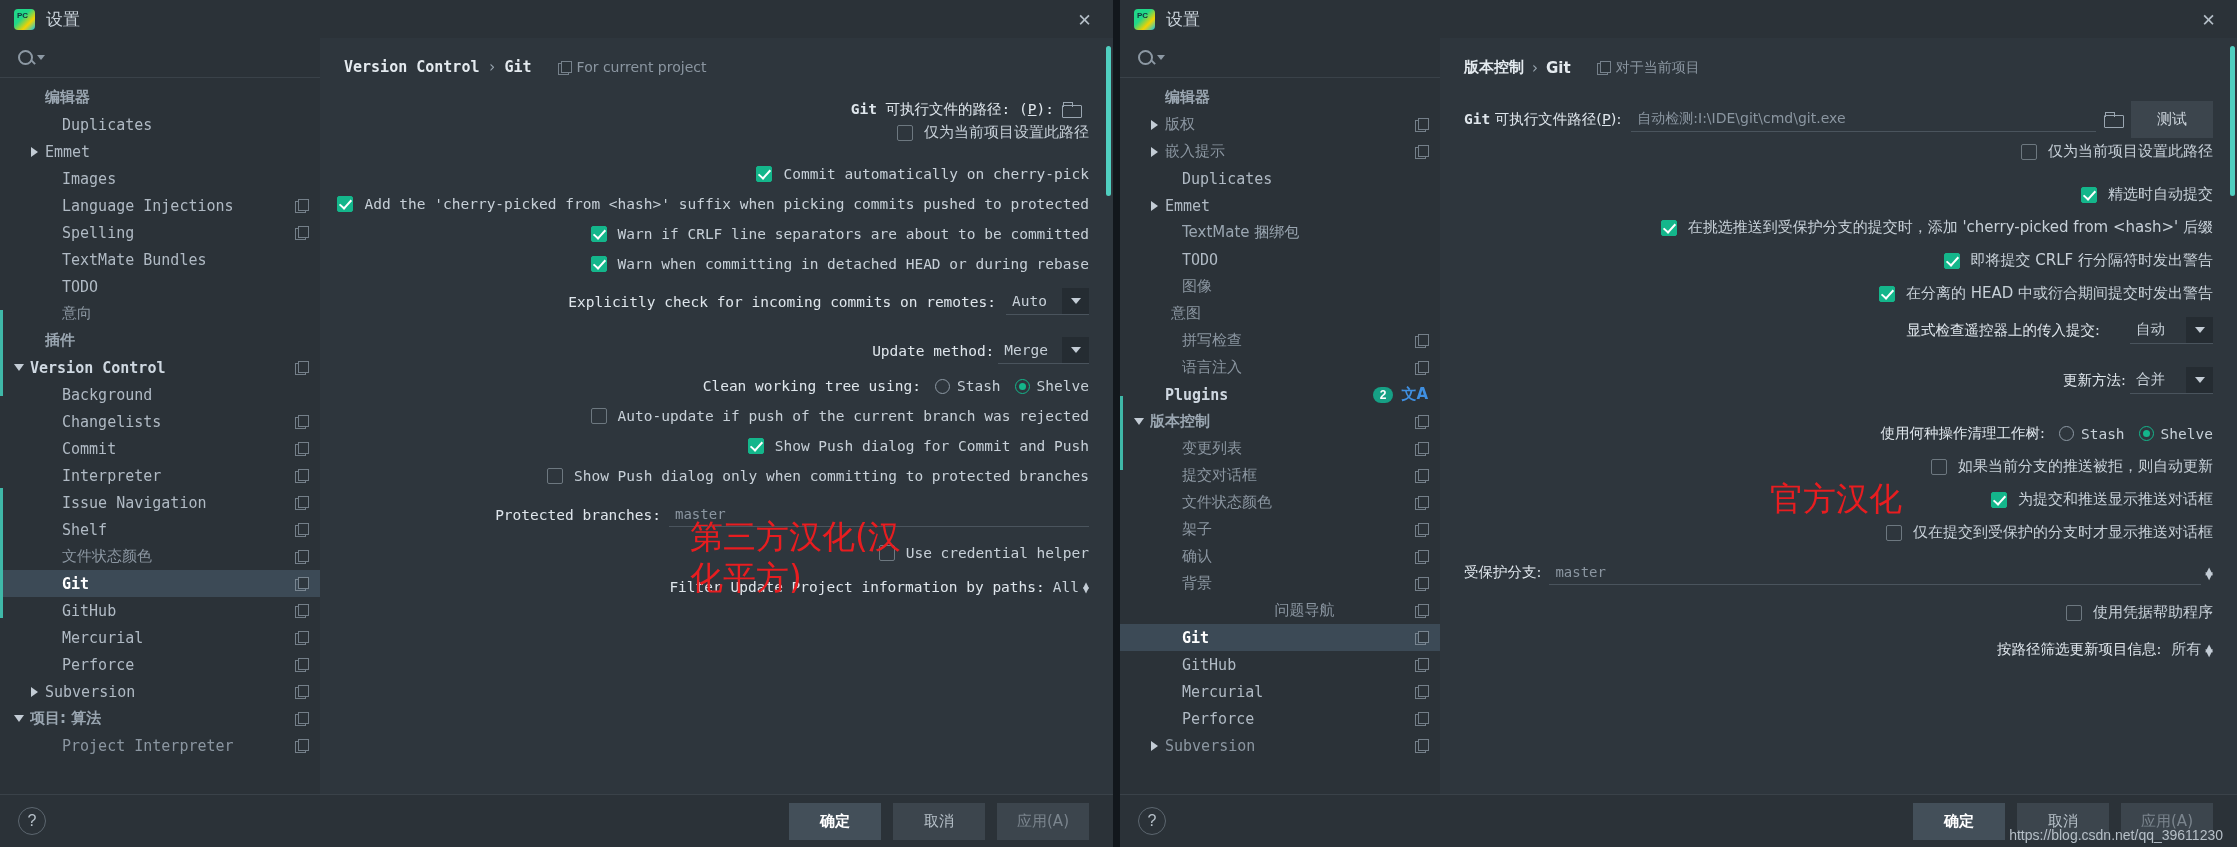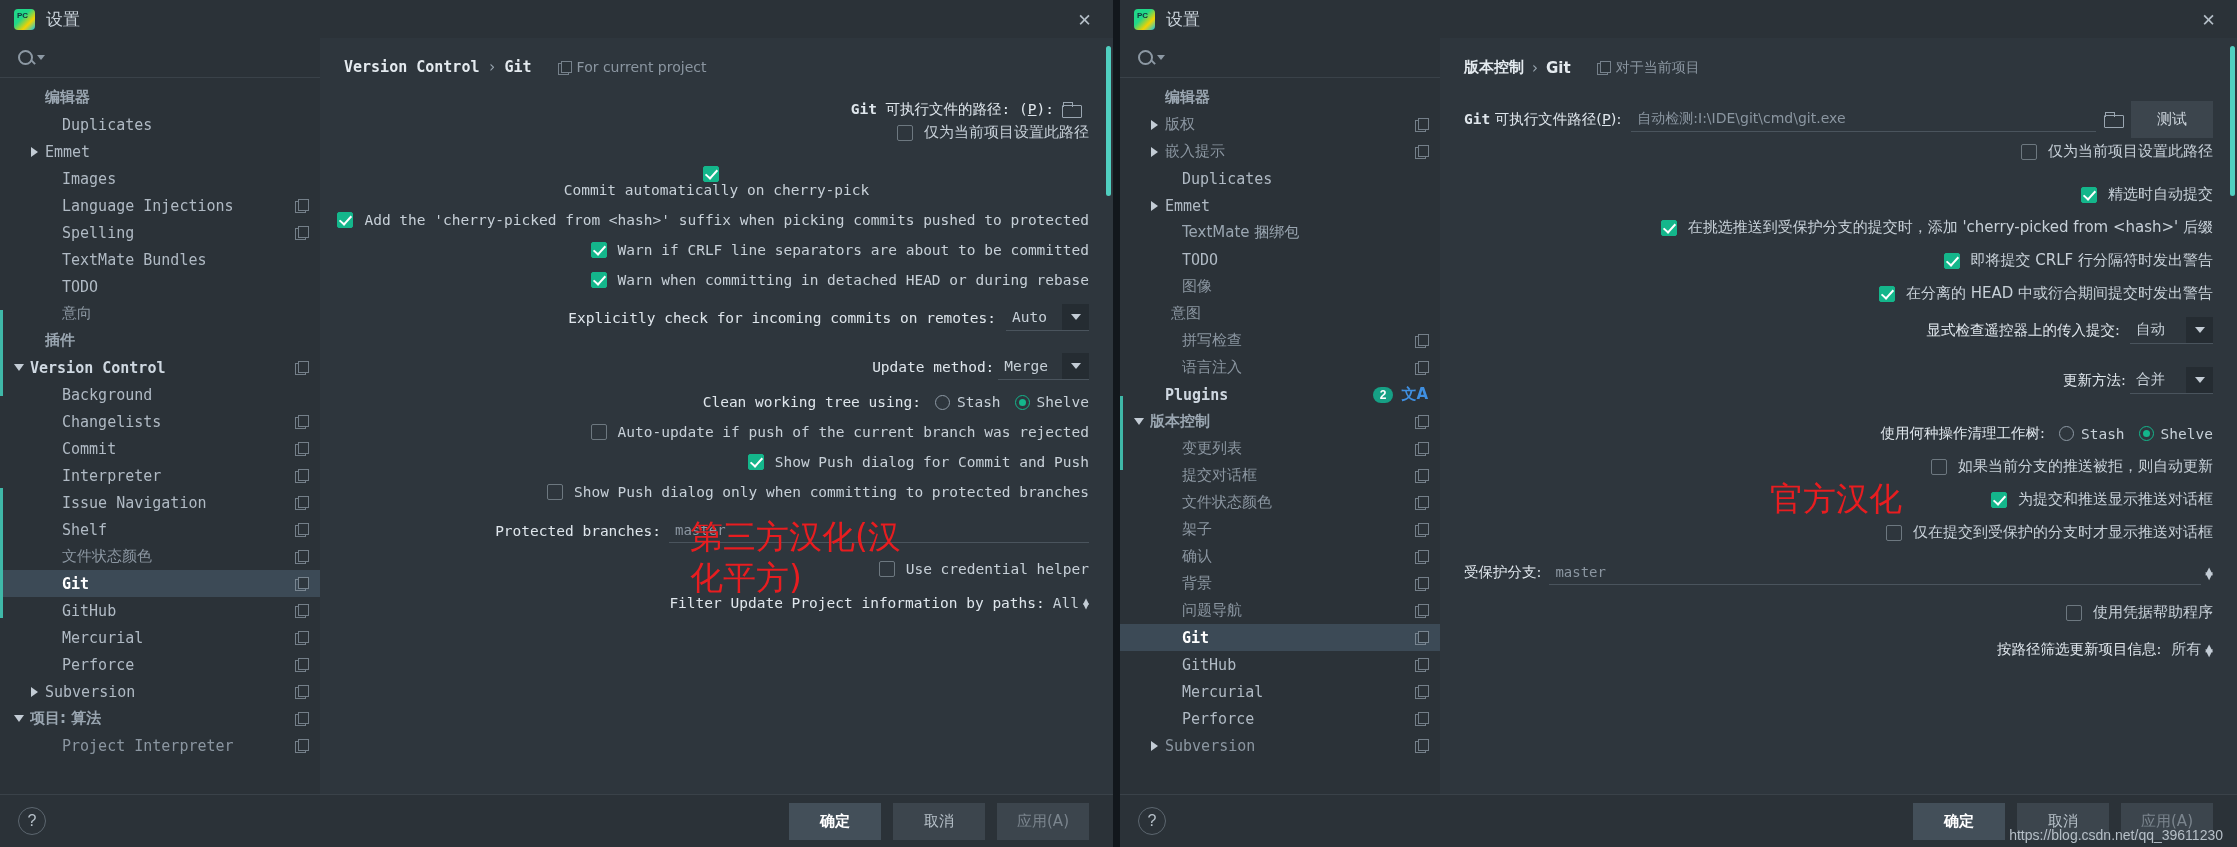--- a/index.html
+++ b/index.html
@@ -263,21 +263,21 @@
             </span>
             <span class="folder-icon"></span>
           </div>
 
           <div class="row cjk" style="margin-left:148px;margin-bottom:24px;">
             <span class="cb"></span>
             <span class="cb-text cjk">仅为当前项目设置此路径</span>
           </div>
 
           <div id="left-options">
-              <div class="row" style="margin-top: 14px; flex-direction: column;">
+              <div class="row" style="margin-top: 14px;">
                 <span class="cb on"></span>
                 <span class="cb-text">Commit automatically on cherry-pick</span>
               </div>
               <div class="row" style="margin-top: 14px;">
                 <span class="cb on"></span>
                 <span class="cb-text">Add the 'cherry-picked from &lt;hash&gt;' suffix when picking commits pushed to protected</span>
               </div>
               <div class="row" style="margin-top: 14px;">
                 <span class="cb on"></span>
                 <span class="cb-text">Warn if CRLF line separators are about to be committed</span>
@@ -465,21 +465,21 @@
             <div class="tree-item cjk dim" style="padding-left: 48px;">
               <span class="arrow none"></span>
               <span class="lbl">确认</span>
               <span class="copy-icon"></span>
             </div>
             <div class="tree-item cjk dim" style="padding-left: 48px;">
               <span class="arrow none"></span>
               <span class="lbl">背景</span>
               <span class="copy-icon"></span>
             </div>
-            <div class="tree-item cjk dim" style="padding-left: 48px;">
+            <div class="tree-item cjk dim" style="padding-left: 60px; text-align: center;">
               <span class="arrow none"></span>
               <span class="lbl">问题导航</span>
               <span class="copy-icon"></span>
             </div>
             <div class="tree-item sel" style="padding-left: 48px;">
               <span class="arrow none"></span>
               <span class="lbl">Git</span>
               <span class="copy-icon"></span>
             </div>
             <div class="tree-item " style="padding-left: 48px;">
@@ -545,21 +545,21 @@
               <div class="row cjk" style="margin-top: 14px;">
                 <span class="cb on"></span>
                 <span class="cb-text cjk">即将提交 CRLF 行分隔符时发出警告</span>
               </div>
               <div class="row cjk" style="margin-top: 14px;">
                 <span class="cb on"></span>
                 <span class="cb-text cjk">在分离的 HEAD 中或衍合期间提交时发出警告</span>
               </div>
             </div>
 
-          <div class="row cjk" style="margin-top:6px;">
+          <div class="row cjk" style="margin-top:6px;gap:20px;">
             <span class="field-label">显式检查遥控器上的传入提交:</span>
             <span class="combo">
               <span class="combo-val cjk">自动</span>
               <span class="combo-btn">
                   <i></i>
                 </span>
             </span>
           </div>
 
           <div class="row cjk" style="margin-top:22px;">

